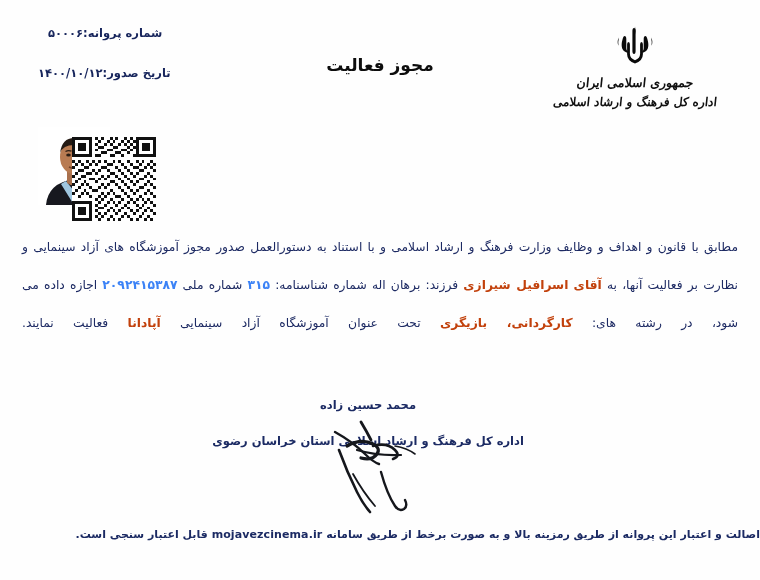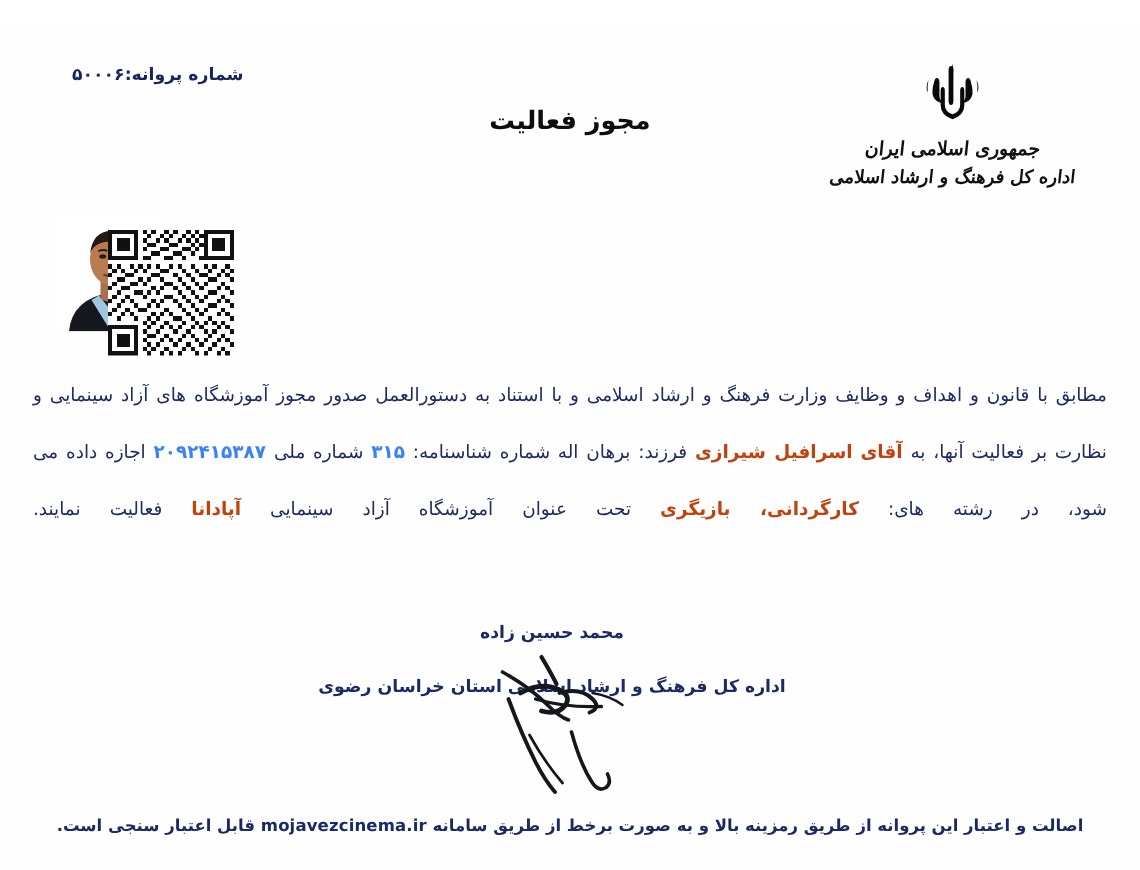--- a/index.html
+++ b/index.html
@@ -15,21 +15,20 @@
     overflow: hidden;
     font-family: "DejaVu Sans", "Liberation Sans", sans-serif;
     color: #1a2550;
     -webkit-font-smoothing: antialiased;
   }
 
   .page {
     position: absolute;
     inset: 0;
     background: #fefefe;
-    margin-top: 16px;
   }
 
   
   .meta-block {
     position: absolute;
     top: 26px;
     right: 553px;
     left: 30px;
     text-align: left;
     direction: rtl;
@@ -165,40 +164,41 @@
     height: 110px;
     pointer-events: none;
   }
 
   
   .footer {
     position: absolute;
     top: 528px;
     left: 0;
     width: 760px;
-    text-align: center;
+    text-align: right;
     direction: rtl;
     font-size: 11px;
     font-weight: bold;
     color: #1b2a63;
     letter-spacing: 0.1px;
   }
   .footer .url {
     direction: ltr;
     unicode-bidi: embed;
     display: inline-block;
   }
 </style>
 </head>
 <body>
 
 <div class="page">
 
   <div class="meta-block">
     <div class="meta-line permit">شماره پروانه:۵۰۰۰۶</div>
+    <div class="meta-line issue">تاریخ صدور:۱۴۰۰/۱۰/۱۲</div>
   </div>
 
   <div class="doc-title">مجوز فعالیت</div>
 
   <div class="emblem-block">
     <span class="emblem-mark">
       <svg width="44" height="42" viewBox="0 0 44 42" aria-hidden="true">
         <g fill="#0a0a0a">
           <path d="M21 4 q1.6 0 1.6 3 v20 q0 3 -1.6 3 q-1.6 0 -1.6 -3 v-20 q0 -3 1.6 -3 z"></path>
           <path d="M22 2.5 q1 4.5 0 8 q-1 -3.5 0 -8 z"></path>

